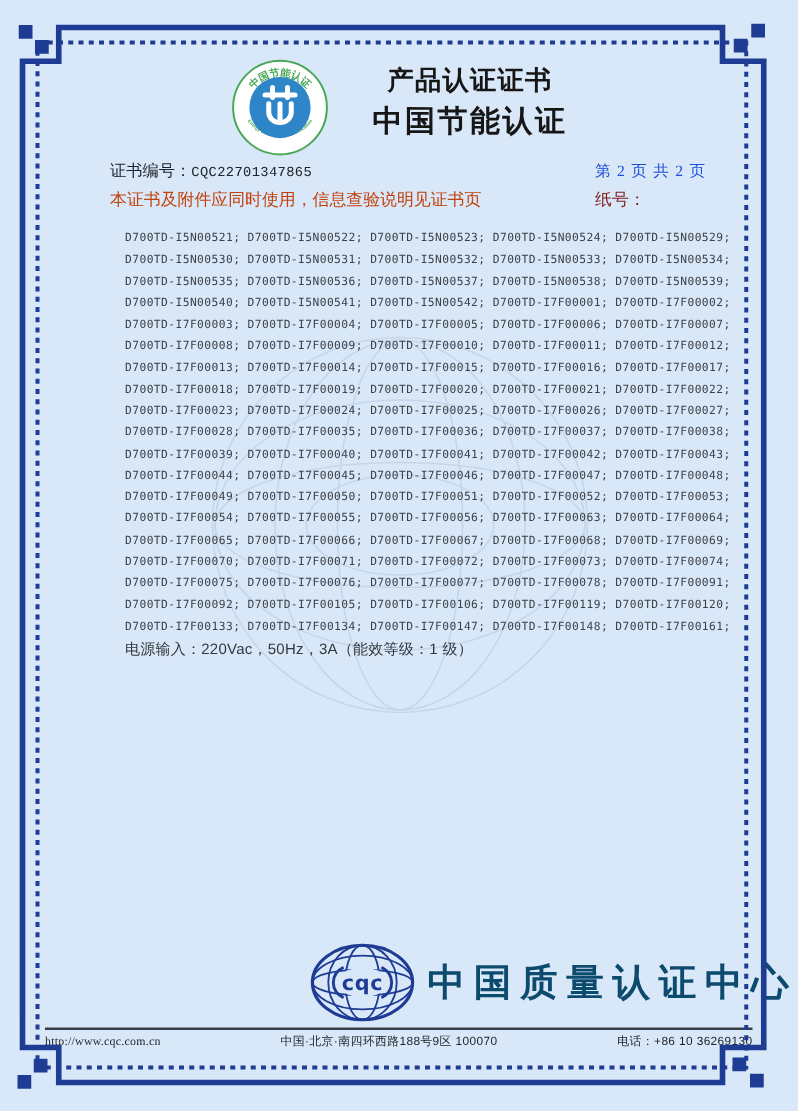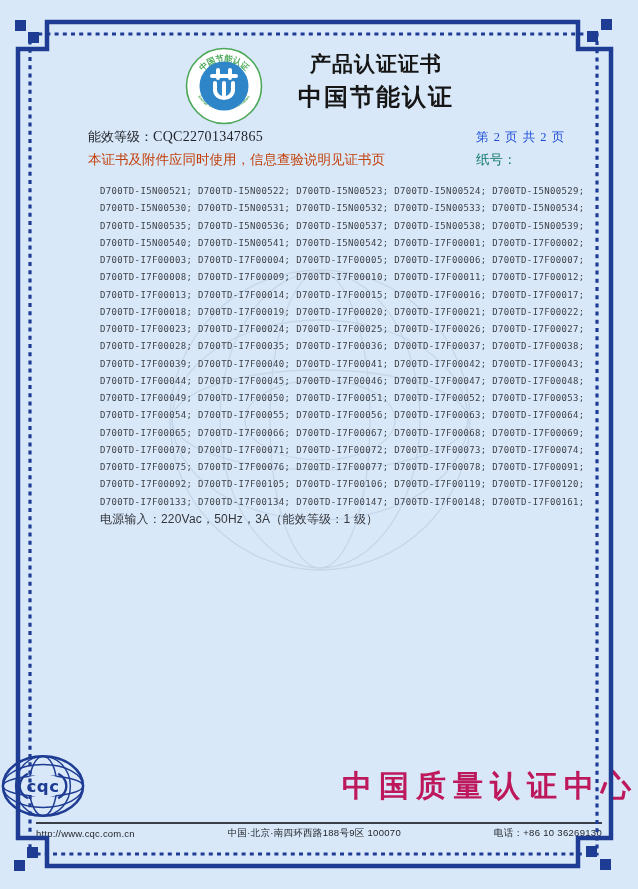--- a/index.html
+++ b/index.html
@@ -36,43 +36,43 @@
   .content{position:absolute;inset:0;z-index:1;}
 
   
   .energy-logo{left:185px;top:47px;}
   .title-block{left:270px;top:50px;width:212px;text-align:center;}
   .cert-title{font-size:21px;font-weight:bold;letter-spacing:1px;white-space:nowrap;}
   .cert-subtitle{font-size:24px;font-weight:600;letter-spacing:2px;margin-top:3px;white-space:nowrap;}
 
   
   .row-certno{left:88px;top:128px;font-family:"Liberation Serif",serif;font-size:13px;color:#20242c;}
-  .row-certno .certno-value{font-family:Liberation Serif, serif;font-size:14px;letter-spacing:.3px;}
+  .row-certno .certno-value{font-family:Liberation Mono, monospace;font-size:11px;letter-spacing:.3px;}
   .row-pageinfo{left:476px;top:129px;font-family:"Liberation Serif",serif;font-size:12.5px;letter-spacing:1px;color:#1d4ed8;}
   .row-note{left:88px;top:151px;font-size:13.5px;font-weight:500;color:#c2410c;}
-  .row-paper{left:476px;top:151px;font-size:13.5px;font-weight:500;color:#0f766e;}
+  .row-paper{left:476px;top:151px;font-size:13.5px;font-weight:500;color:#7f1d1d;}
 
   
   .model-list{left:100px;top:183px;width:470px;
     font-family:"DejaVu Sans Mono","Liberation Mono",monospace;
     font-size:9px;color:var(--model-ink);}
   .model-line{height:17.25px;line-height:17.25px;white-space:nowrap;letter-spacing:.35px;}
   .power-line{height:17.25px;line-height:17.25px;font-size:12px;letter-spacing:.2px;
     font-family:"Liberation Sans",sans-serif;color:#33363c;white-space:nowrap;}
 
   
-  .issuer{left:0;top:753px;width:638px;display:flex;align-items:center;justify-content:space-between;gap:9px;}
-  .issuer-name{font-size:30px;font-weight:600;letter-spacing:7px;white-space:nowrap;color:#be185d;}
+  .issuer{left:0;top:753px;width:638px;display:flex;align-items:center;justify-content:flex-end;gap:9px;}
+  .issuer-name{font-size:30px;font-weight:600;letter-spacing:7px;white-space:nowrap;color:#0c4a6e;}
   .cqc-stroke{fill:none;stroke:var(--navy);}
   .cqc-text{fill:var(--navy);font-family:"DejaVu Sans",sans-serif;font-weight:bold;font-size:17px;letter-spacing:.5px;}
 
   .footer-sep{left:36px;top:822px;width:566px;height:1.5px;background:#3a3f47;}
   .footer-row{left:36px;top:827px;width:566px;display:flex;justify-content:space-between;align-items:center;
     font-size:9.5px;color:#1d2025;}
-  .footer-url{font-family:Liberation Sans, sans-serif;letter-spacing:.2px;}
+  .footer-url{font-family:Liberation Serif, serif;letter-spacing:.2px;}
   .footer-addr{letter-spacing:.3px;}
   .footer-phone{letter-spacing:.3px;}
 
   
   .ring-text{fill:var(--green);font-family:"Liberation Sans",sans-serif;font-weight:bold;}
   .glyph-stroke{fill:none;stroke:#fff;stroke-width:4;stroke-linecap:round;stroke-linejoin:round;}
 </style>
 </head>
 <body>
 
@@ -108,21 +108,21 @@
       <path d="M 39 36 V 48"></path>
     </g>
   </svg>
 
   <div class="abs title-block">
     <div class="cert-title">产品认证证书</div>
     <div class="cert-subtitle">中国节能认证</div>
   </div>
 
   <div class="abs row-certno">
-    <span>能效等级：</span><span class="certno-value">CQC22701347865</span>
+    <span>证书编号：</span><span class="certno-value">CQC22701347865</span>
   </div>
   <div class="abs row-pageinfo">第 2 页 共 2 页</div>
 
   <div class="abs row-note">本证书及附件应同时使用，信息查验说明见证书页</div>
   <div class="abs row-paper">纸号：</div>
 
   <div class="abs model-list">
 
   <div class="model-line">D700TD-I5N00521; D700TD-I5N00522; D700TD-I5N00523; D700TD-I5N00524; D700TD-I5N00529;</div>
       <div class="model-line">D700TD-I5N00530; D700TD-I5N00531; D700TD-I5N00532; D700TD-I5N00533; D700TD-I5N00534;</div>

